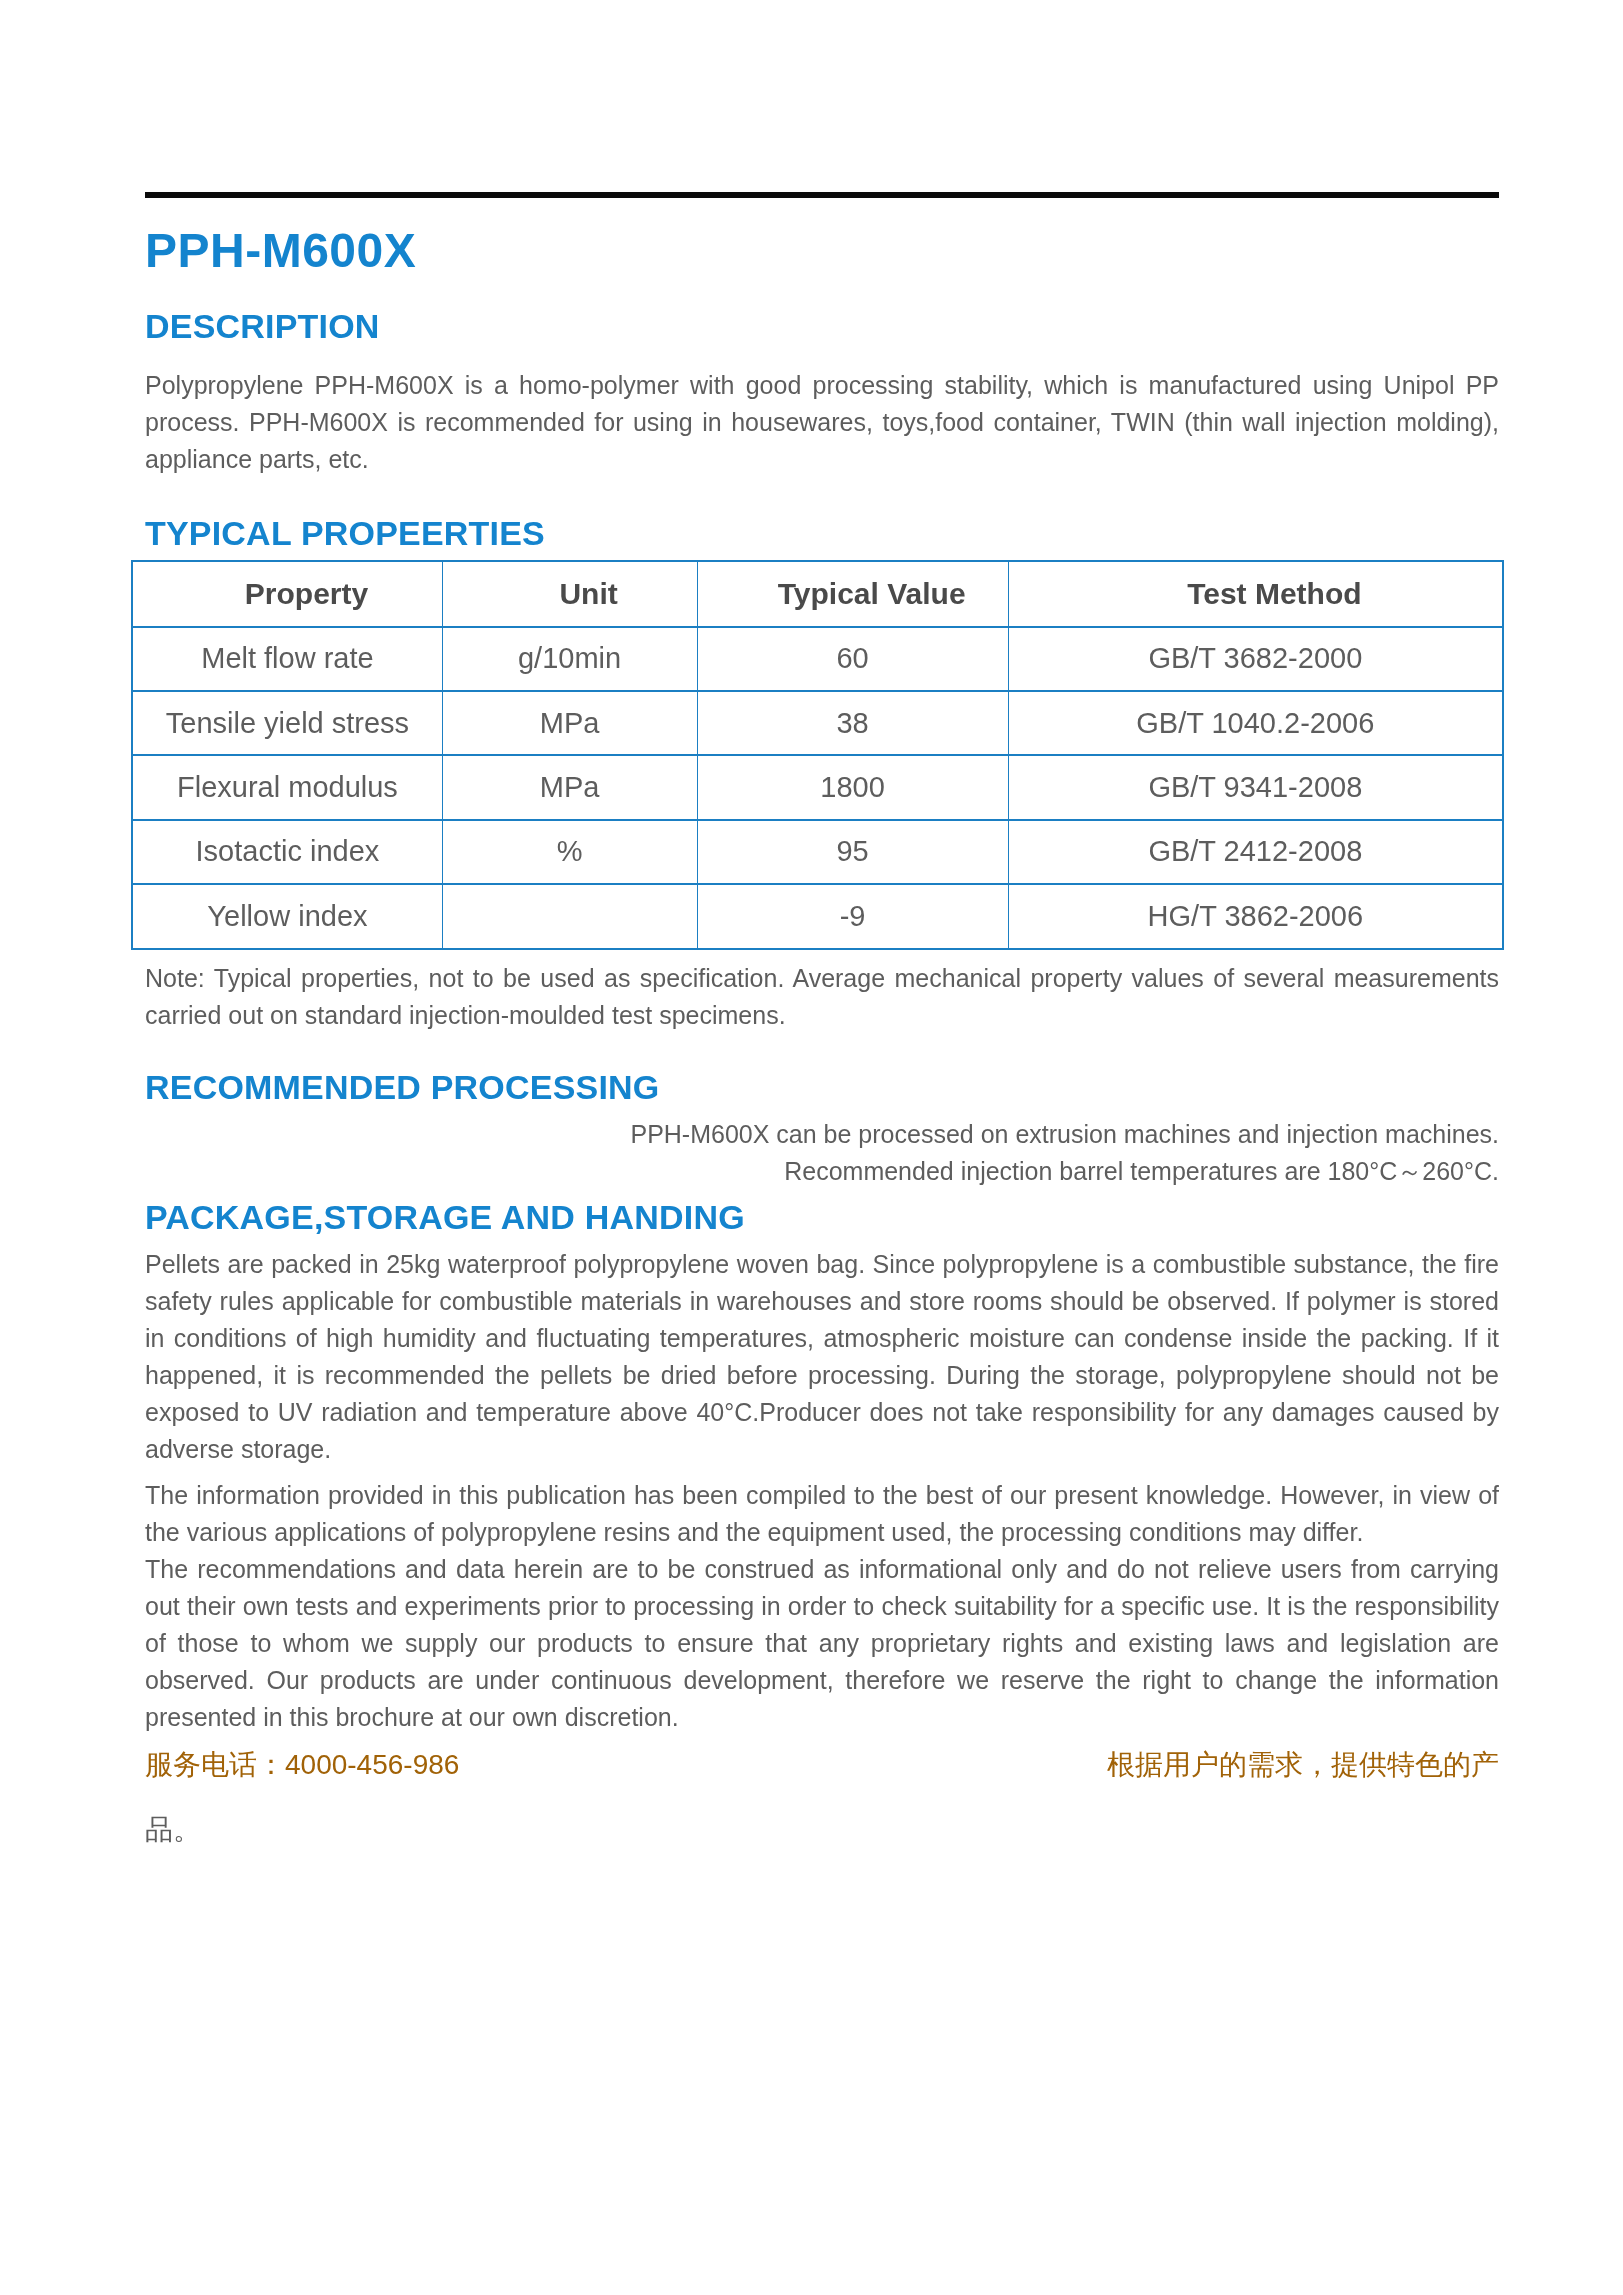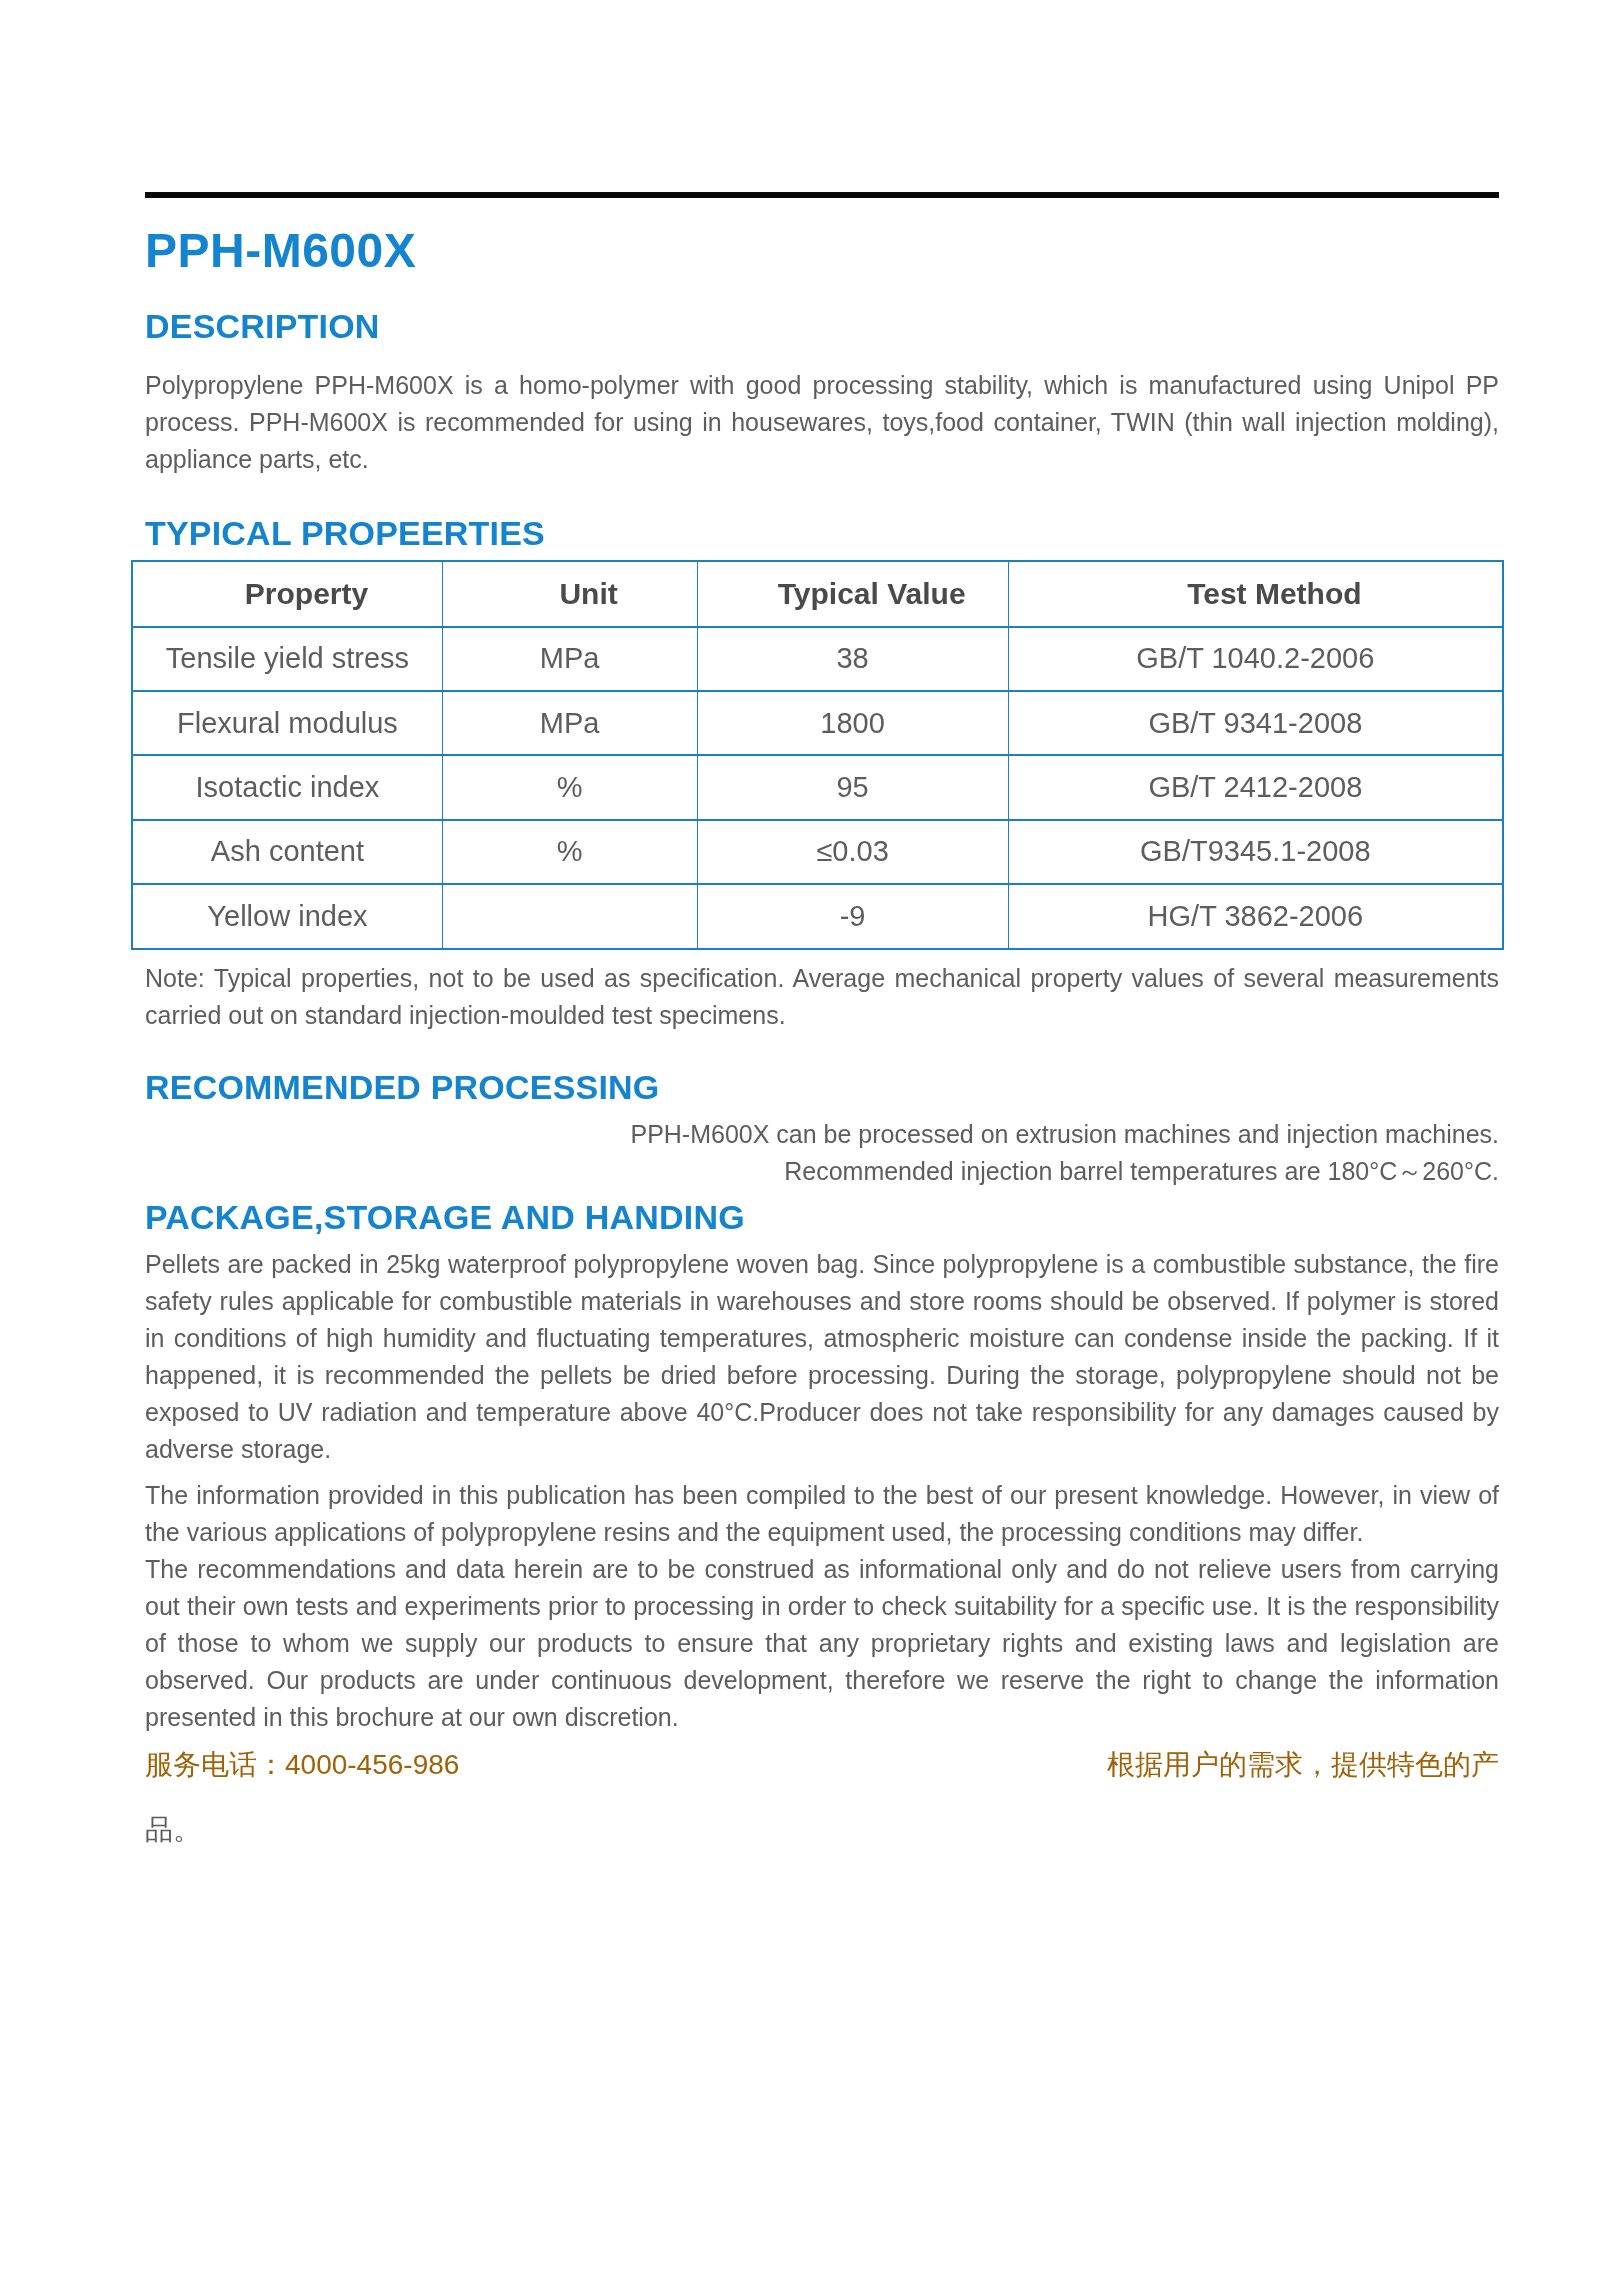--- a/index.html
+++ b/index.html
@@ -121,42 +121,42 @@
     <thead>
       <tr>
         <th>Property</th>
         <th>Unit</th>
         <th>Typical Value</th>
         <th>Test Method</th>
       </tr>
     </thead>
     <tbody>
       <tr>
+        <td>Melt flow rate</td>
+        <td>g/10min</td>
+        <td>60</td>
+        <td>GB/T 3682-2000</td>
+      </tr>
+      <tr>
         <td>Tensile yield stress</td>
         <td>MPa</td>
         <td>38</td>
         <td>GB/T 1040.2-2006</td>
       </tr>
       <tr>
         <td>Flexural modulus</td>
         <td>MPa</td>
         <td>1800</td>
         <td>GB/T 9341-2008</td>
       </tr>
       <tr>
         <td>Isotactic index</td>
         <td>%</td>
         <td>95</td>
         <td>GB/T 2412-2008</td>
-      </tr>
-      <tr>
-        <td>Ash content</td>
-        <td>%</td>
-        <td>≤0.03</td>
-        <td>GB/T9345.1-2008</td>
       </tr>
       <tr>
         <td>Yellow index</td>
         <td></td>
         <td>-9</td>
         <td>HG/T 3862-2006</td>
       </tr>
     </tbody>
   </table>
 

